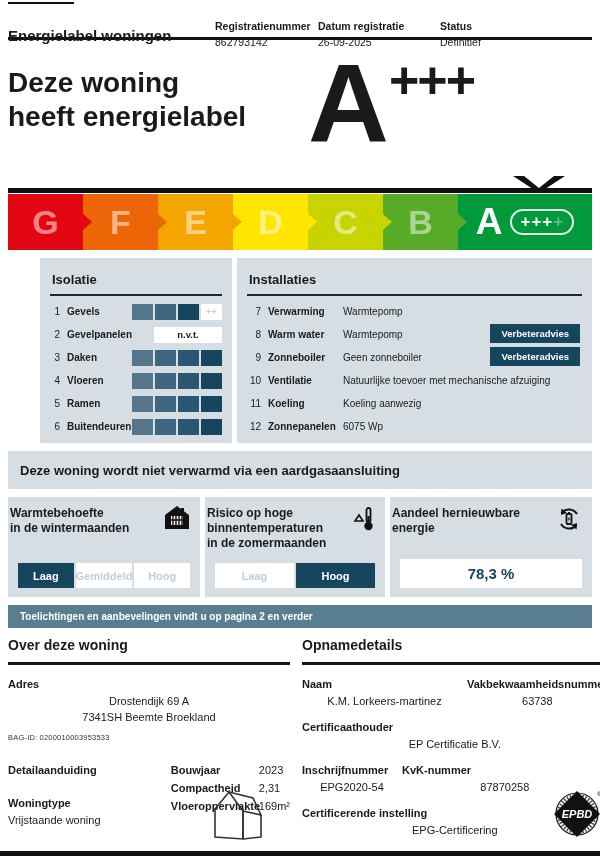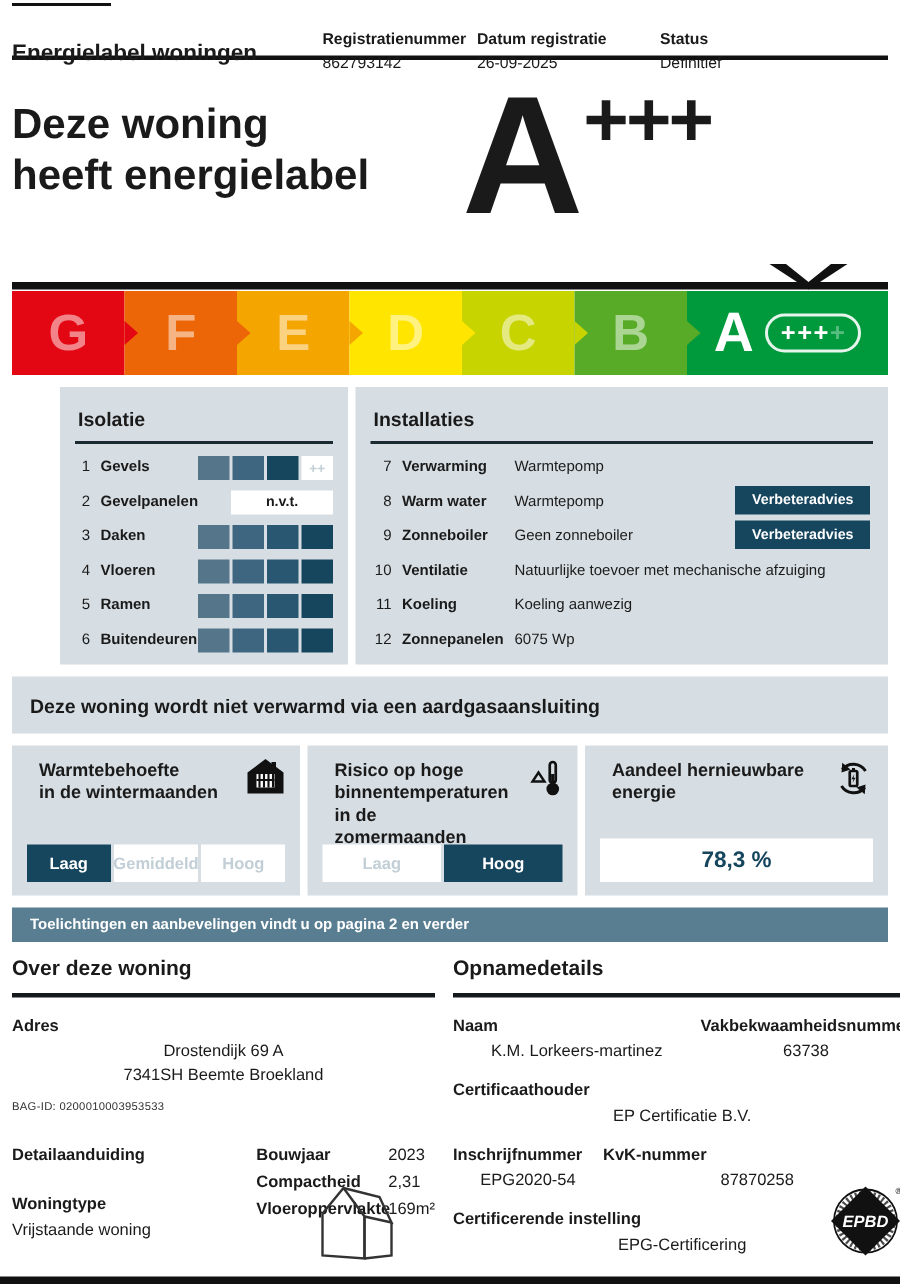--- a/index.html
+++ b/index.html
@@ -62,21 +62,21 @@
   .inst-row .val { flex:1; font-size:10px; }
   .advice-btn { position:absolute; right:2px; top:1px; background:#16455e; color:#fff;
      font-size:9.5px; font-weight:bold; padding:4px 11px; border:none; cursor:pointer; }
 
   
   .gas { margin-top:8px; background:#d7dee3; height:38px; display:flex; align-items:center;
      padding-left:12px; font-size:13px; font-weight:bold; }
 
   
   .boxes { display:flex; gap:5px; margin-top:8px; height:100px; }
-  .box { background:#d7dee3; padding:9px 18px; position:relative; }
+  .box { background:#d7dee3; padding:9px 2px; position:relative; }
   .box1 { width:192px; } .box2 { width:180px; } .box3 { flex:1; }
   .box .b-title { font-size:12px; font-weight:bold; line-height:15px; width:80%; }
   .box .b-icon { position:absolute; right:10px; top:9px; }
   .opts { position:absolute; left:10px; right:10px; bottom:9px; display:flex; gap:2px; }
   .opt { flex:1; height:25px; background:#fff; border:none; color:#c2cfd6; font-weight:bold;
      font-size:11px; display:flex; align-items:center; justify-content:center; cursor:pointer;
      font-family:"Liberation Sans", sans-serif; }
   .opt.sel { background:#16455e; color:#fff; }
   .pctbox { position:absolute; left:10px; right:10px; bottom:9px; height:29px; background:#fff;
      display:flex; align-items:center; justify-content:center; color:#16455e;

